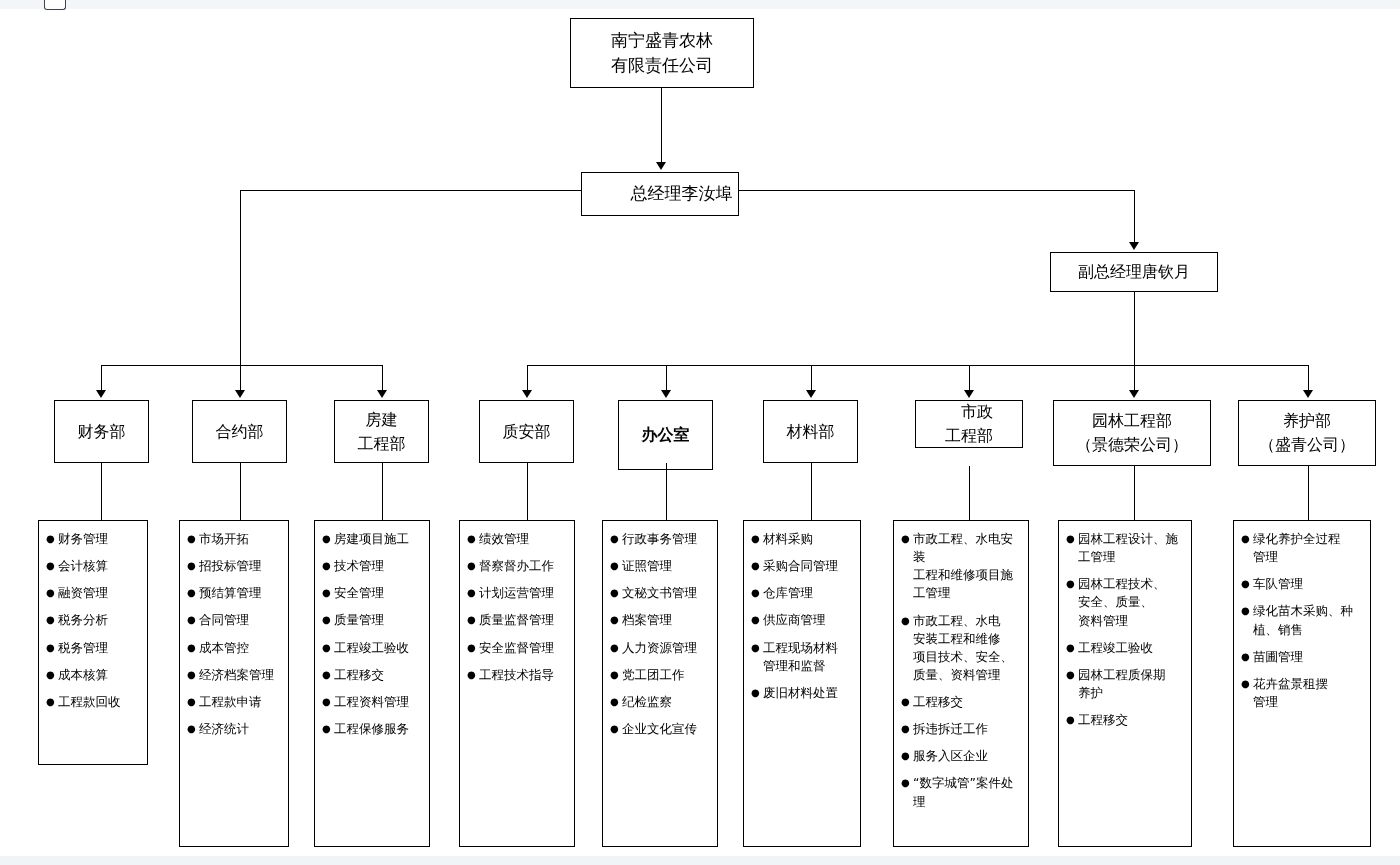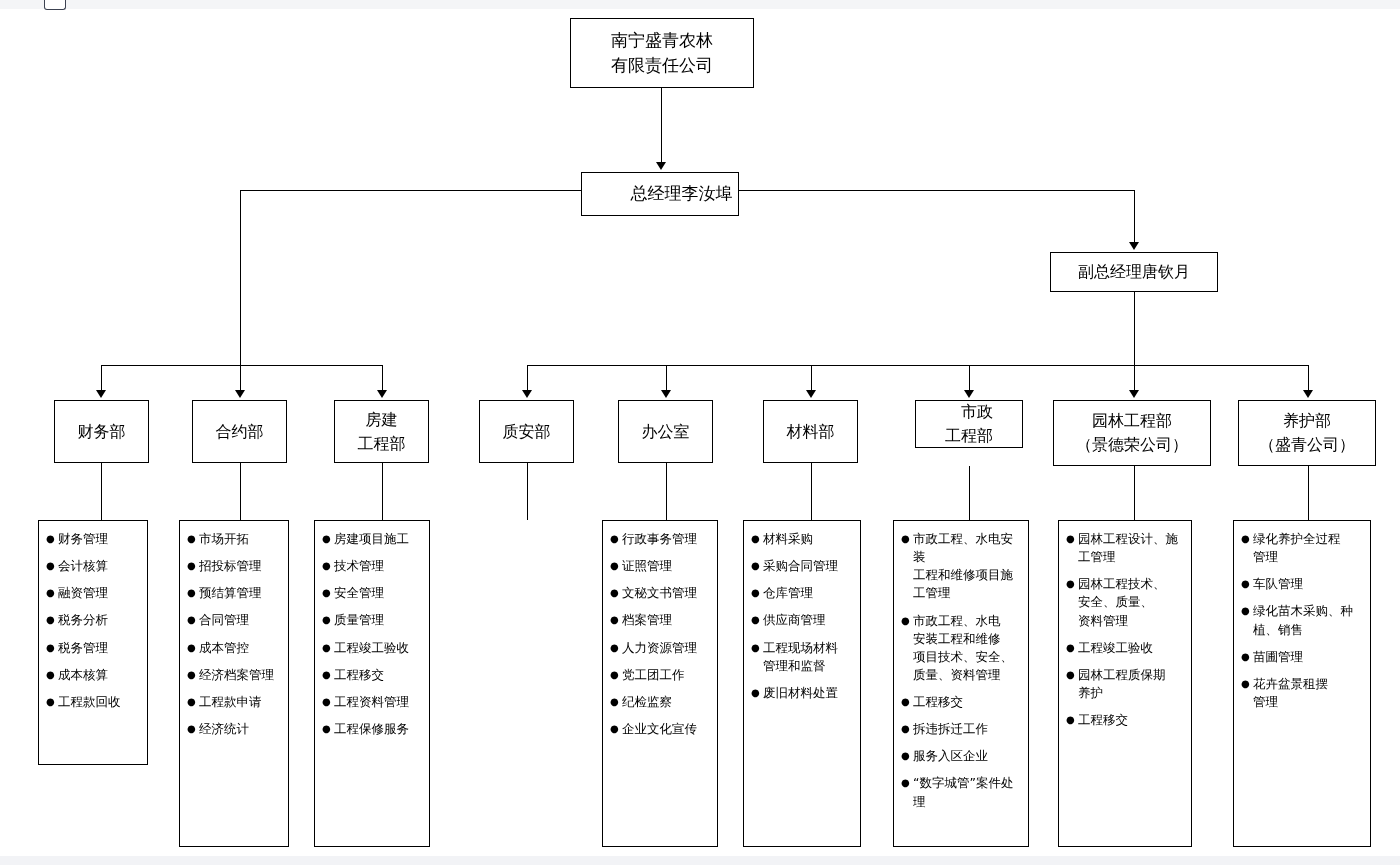--- a/index.html
+++ b/index.html
@@ -161,21 +161,21 @@
   <div class="box dept-box" style="left:192px; top:400px; width:95px; height:63px;">
     <span class="txt">合约部</span>
   </div>
   <div class="box dept-box" style="left:334px; top:400px; width:95px; height:63px;">
     <span class="txt">房建
 工程部</span>
   </div>
   <div class="box dept-box" style="left:479px; top:400px; width:95px; height:63px;">
     <span class="txt">质安部</span>
   </div>
-  <div class="box dept-box" style="left:618px; top:400px; width:95px; height:63px;">
+  <div class="box dept-box" style="left:618px; top:400px; width:95px; height:70px;font-weight:bold;">
     <span class="txt">办公室</span>
   </div>
   <div class="box dept-box" style="left:763px; top:400px; width:95px; height:63px;">
     <span class="txt">材料部</span>
   </div>
   <div class="box dept-box" style="left:915px; top:400px; width:108px; height:48px;text-align:right;">
     <span class="txt">市政
 工程部</span>
   </div>
   <div class="box dept-box" style="left:1053px; top:400px; width:158px; height:66px;">
@@ -222,20 +222,28 @@
       <span class="li">房建项目施工</span>
       <span class="li">技术管理</span>
       <span class="li">安全管理</span>
       <span class="li">质量管理</span>
       <span class="li">工程竣工验收</span>
       <span class="li">工程移交</span>
       <span class="li">工程资料管理</span>
       <span class="li">工程保修服务</span>
     </div>
 
+  <div class="listbox" style="left:459px; top:520px; width:116px; height:327px;">
+      <span class="li">绩效管理</span>
+      <span class="li">督察督办工作</span>
+      <span class="li">计划运营管理</span>
+      <span class="li">质量监督管理</span>
+      <span class="li">安全监督管理</span>
+      <span class="li">工程技术指导</span>
+    </div>
 
   <div class="listbox" style="left:602px; top:520px; width:116px; height:327px;">
       <span class="li">行政事务管理</span>
       <span class="li">证照管理</span>
       <span class="li">文秘文书管理</span>
       <span class="li">档案管理</span>
       <span class="li">人力资源管理</span>
       <span class="li">党工团工作</span>
       <span class="li">纪检监察</span>
       <span class="li">企业文化宣传</span>

